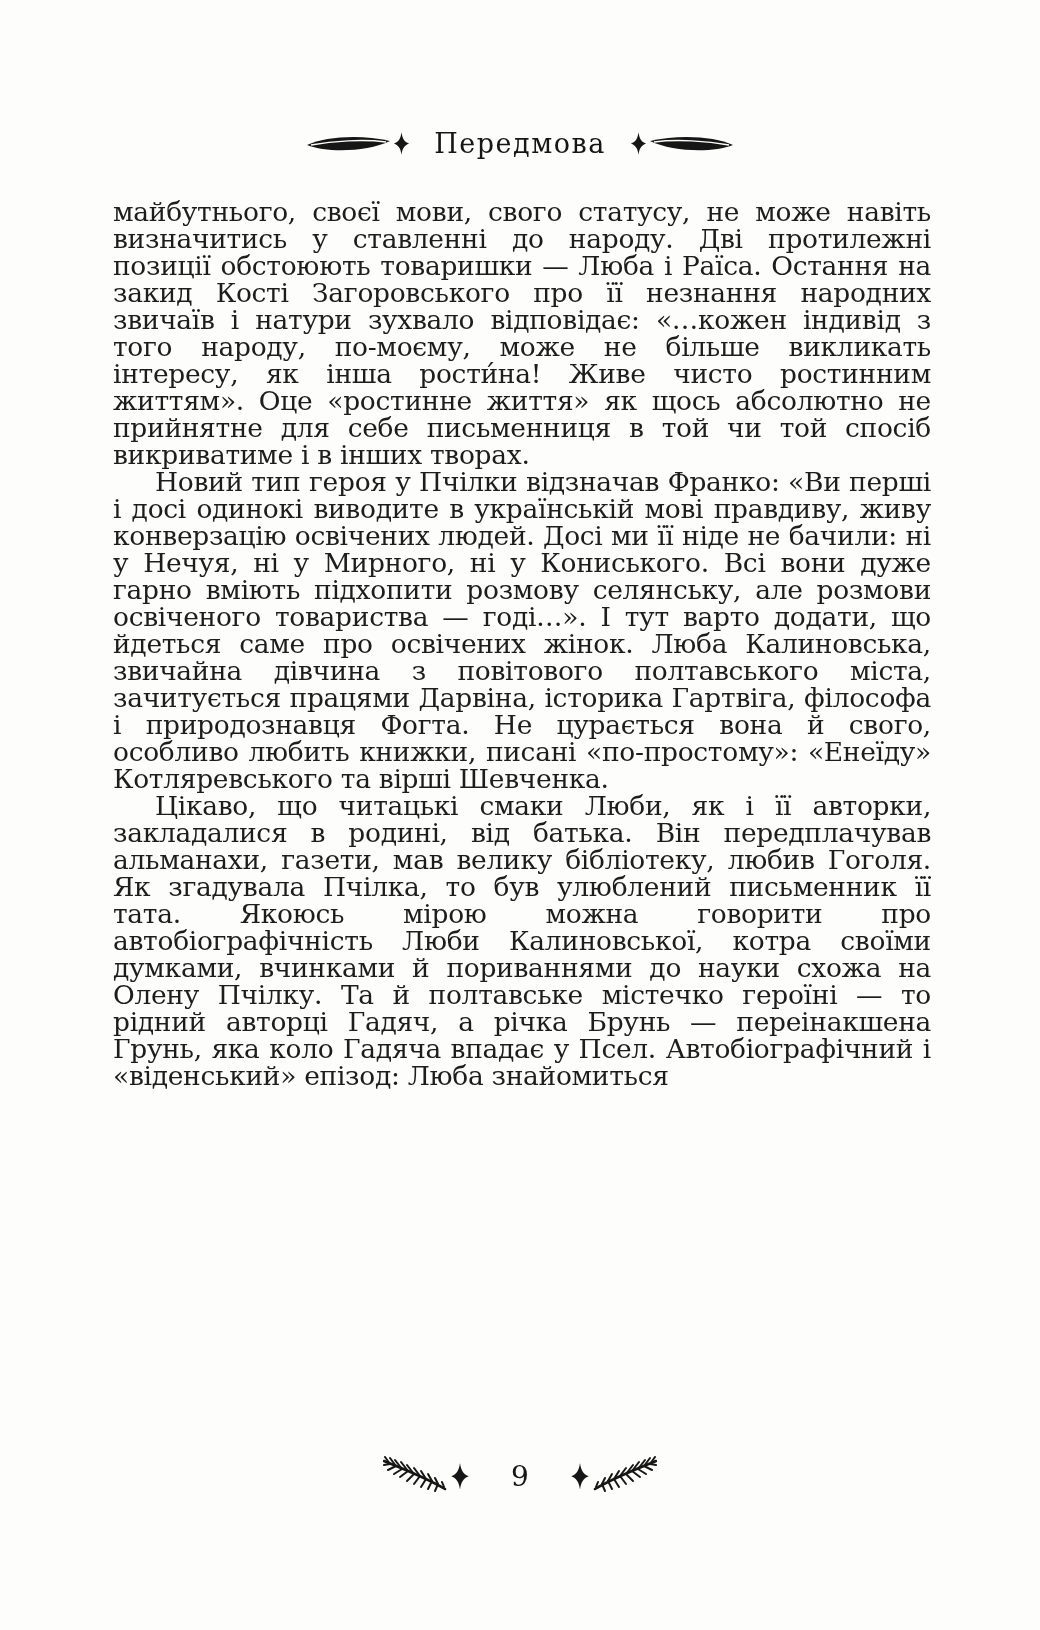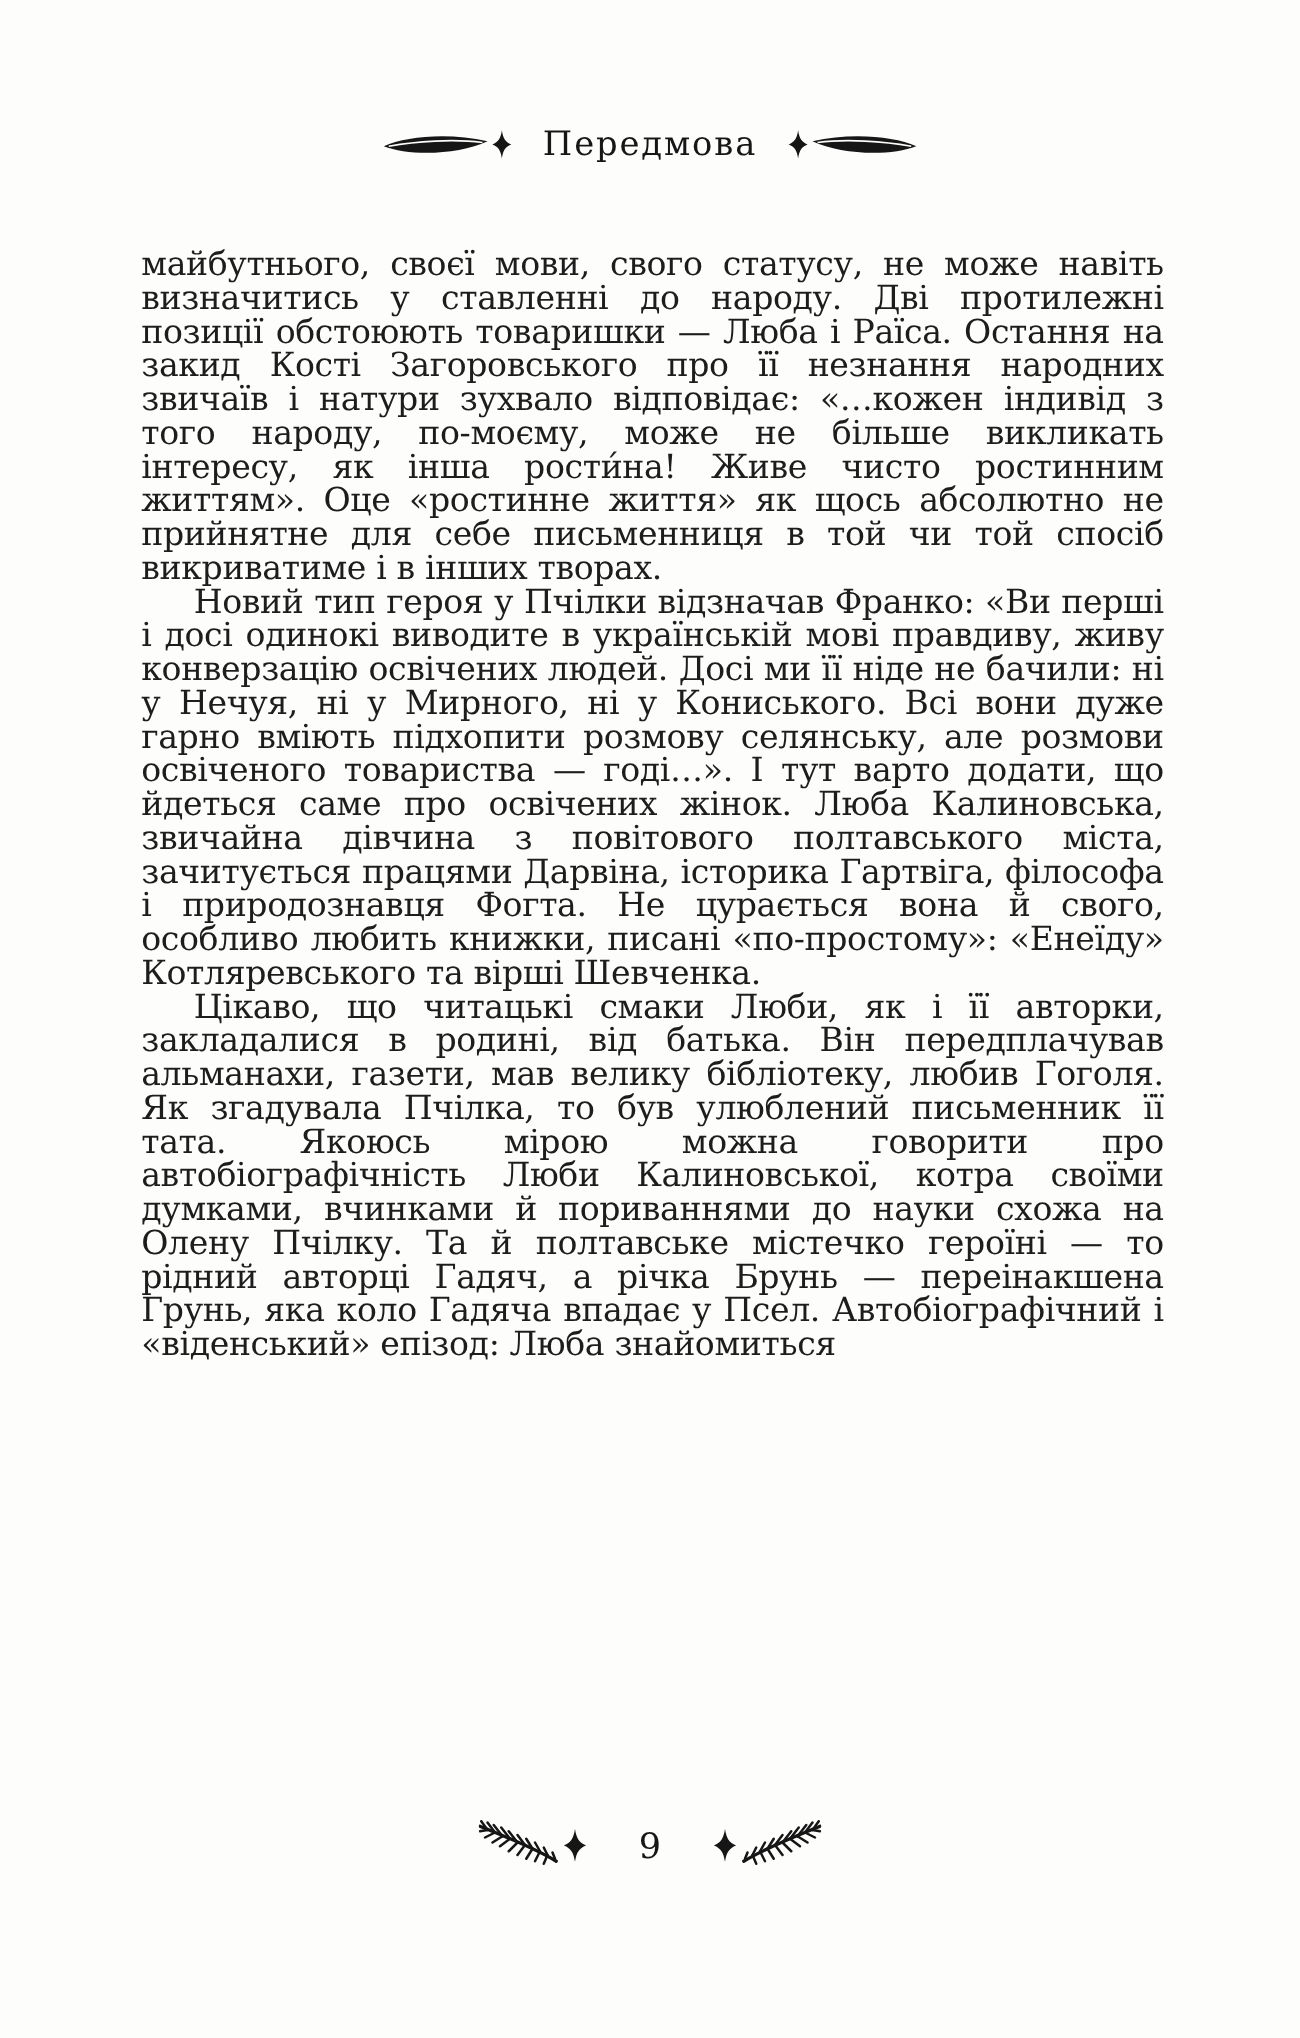--- a/index.html
+++ b/index.html
@@ -12,21 +12,21 @@
     margin: 0 auto;
     background: #fdfdfc;
     color: #1d1d1d;
     font-family: "DejaVu Serif", "Liberation Serif", serif;
     overflow: hidden;
   }
 
   
   .chapter-header {
     position: absolute;
-    top: 100px;
+    top: 128px;
     left: 0;
     width: 100%;
     display: flex;
     justify-content: center;
     align-items: center;
   }
   .chapter-title {
     font-size: 27px;
     font-weight: 400;
     letter-spacing: 1.5px;

